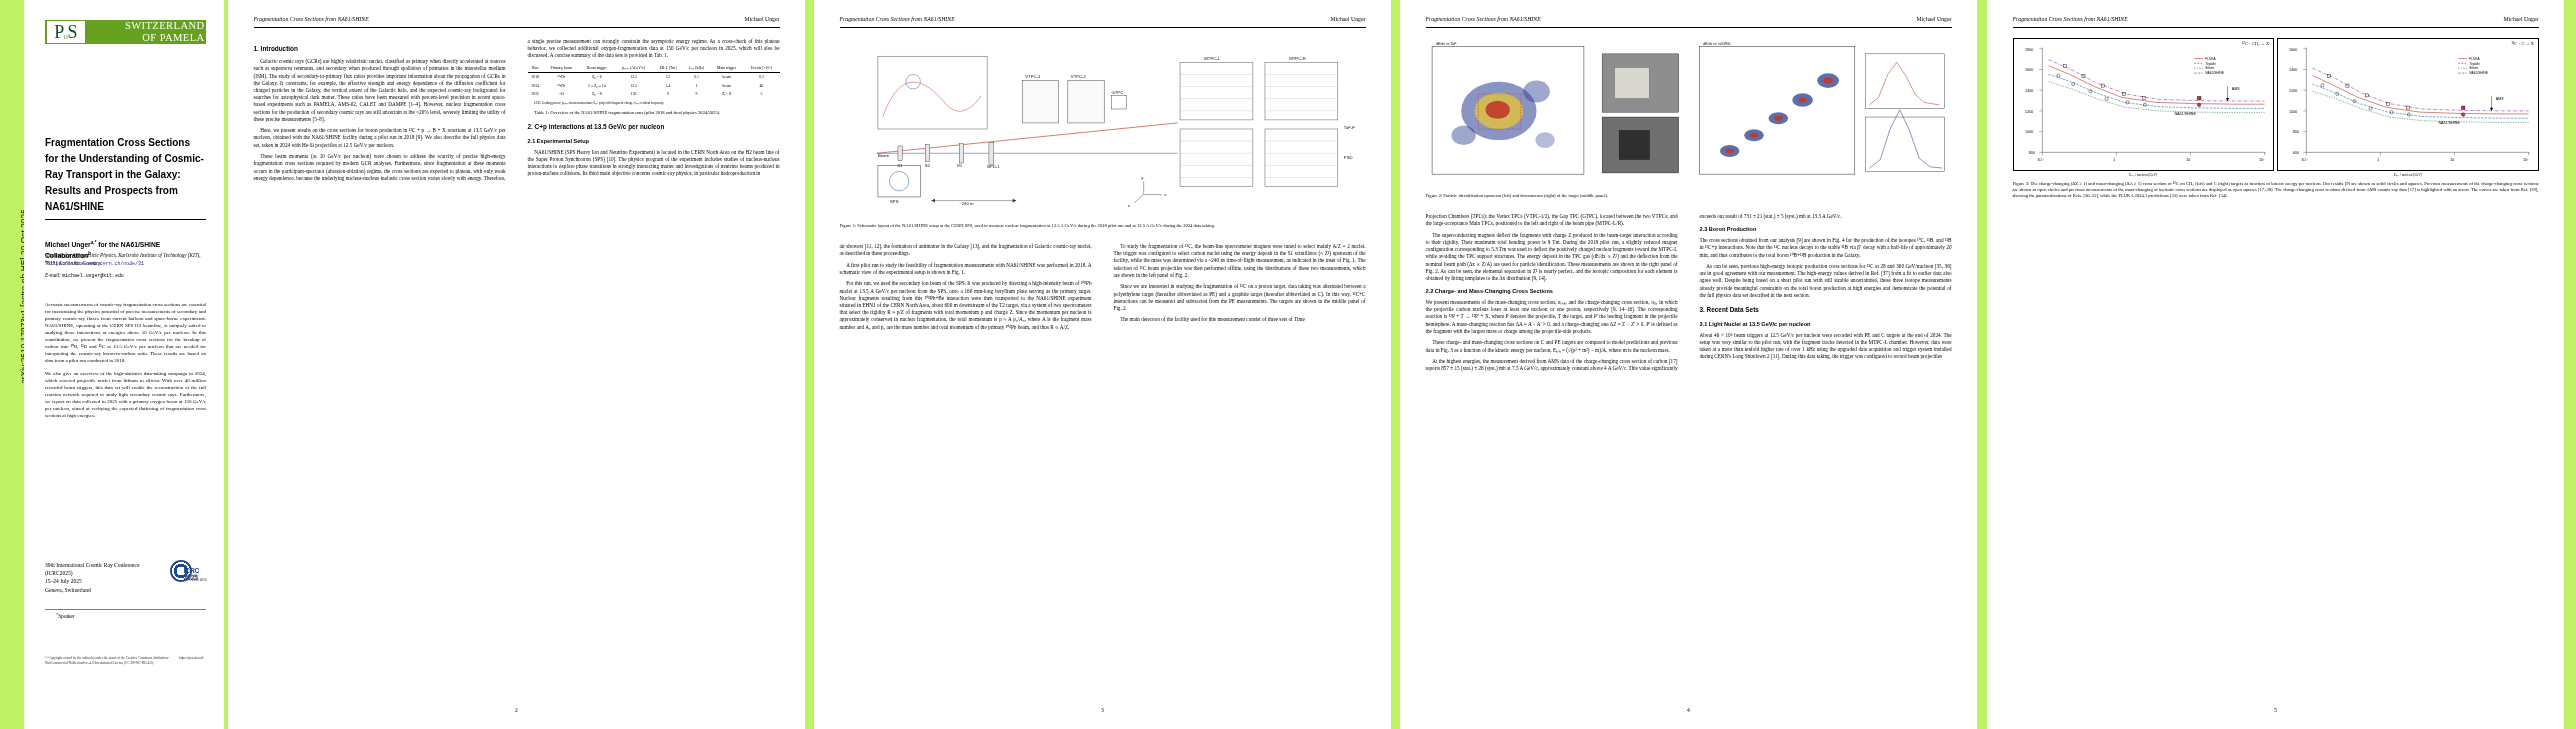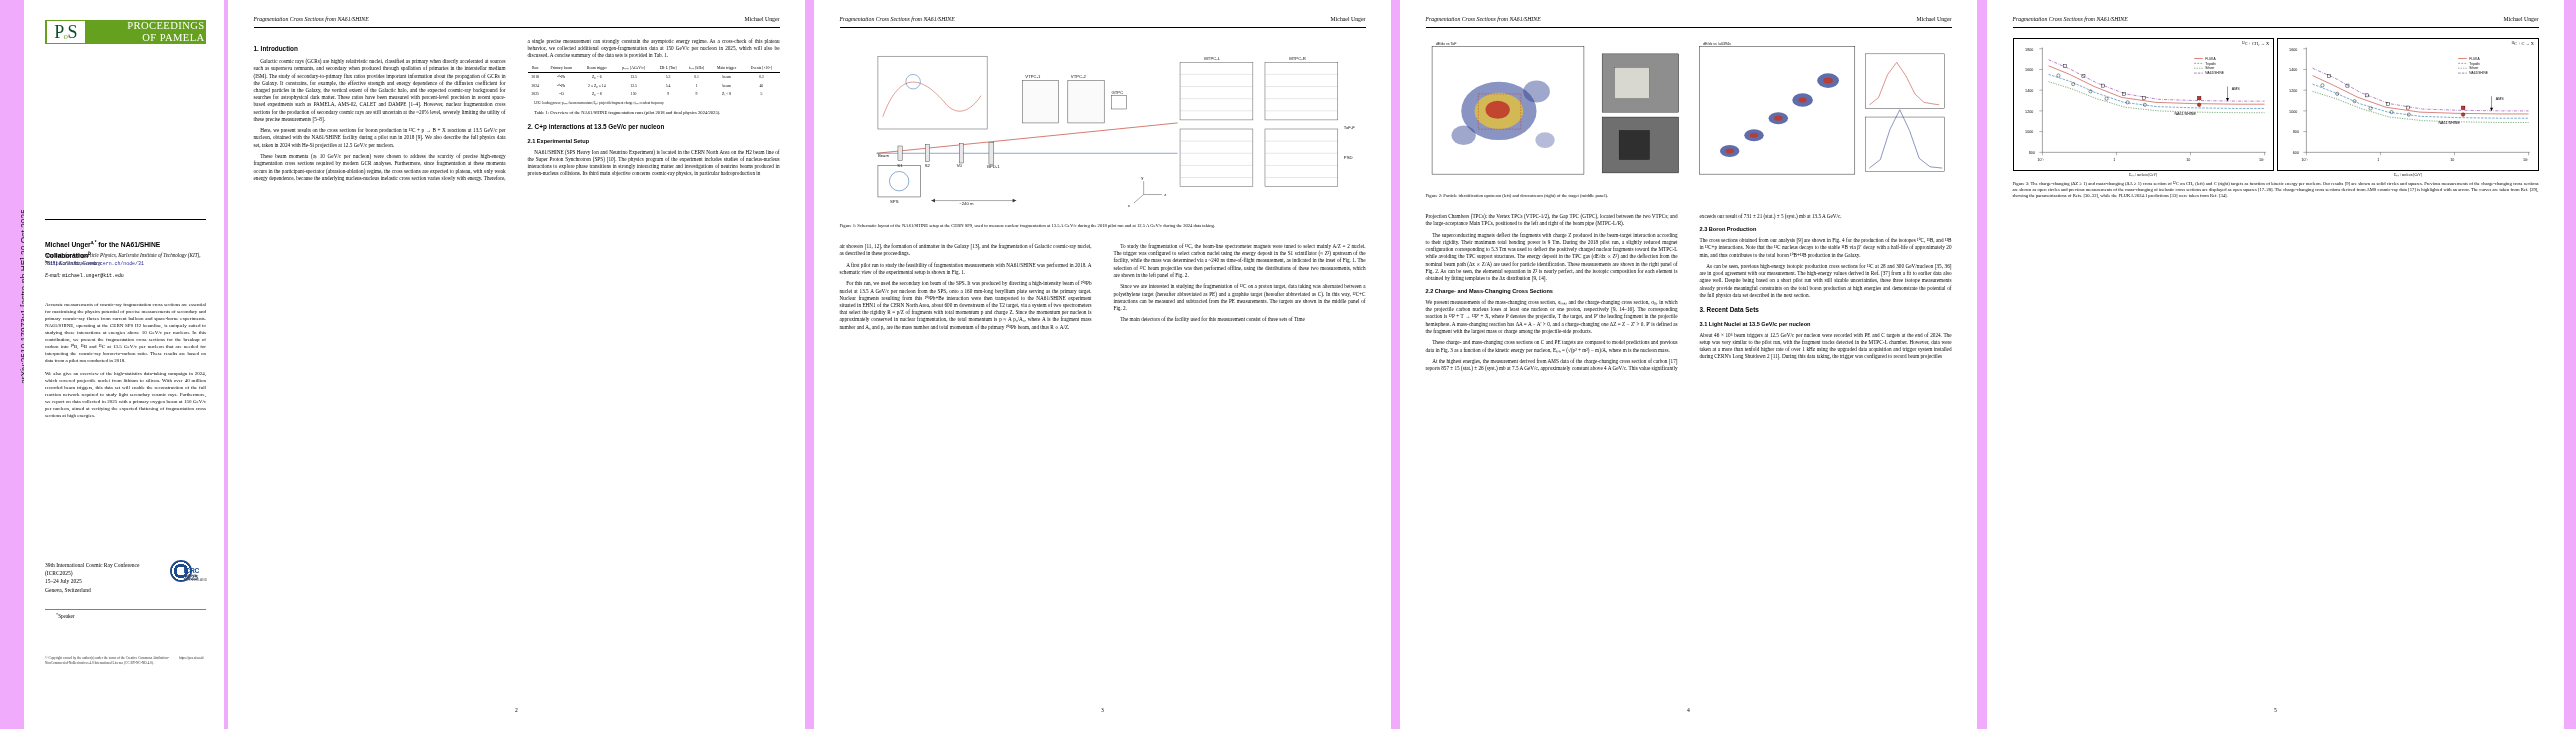--- a/index.html
+++ b/index.html
@@ -1,17 +1,17 @@
 <!DOCTYPE html>
 <html style="font-size:9.7px"><head>
 <meta charset="utf-8">
 <style>
   html,body{margin:0;padding:0;background:#ffffff;}
   body{width:2576px;height:729px;font-family:"Liberation Serif",serif;color:#000;overflow:hidden;}
-  .sheet{position:relative;width:2576px;height:729px;background:#f0abfc;text-decoration:underline;}
+  .sheet{position:relative;width:2576px;height:729px;background:#bef264;text-decoration:underline;}
 
   
   .arxiv-stamp{
     position:absolute;left:-103px;top:292px;width:255px;
     transform:rotate(-90deg);transform-origin:center center;
     font-family:"Liberation Sans",sans-serif;font-size:8.2px;color:#111;
     letter-spacing:0.1px;text-align:center;white-space:nowrap;
   }
 
   
@@ -105,24 +105,25 @@
 <div class="sheet">
 
   <div class="arxiv-stamp">arXiv:2510.17973v1  [astro-ph.HE]  20 Oct 2025</div>
 
   <div class="page p1">
     <div class="pos-band"></div>
     <div class="pos-logo">
       <span class="pos-logo-txt">P<span class="o">o</span>S</span>
     </div>
     <div class="pos-words">
-      <div class="l1">PROCEEDINGS</div>
+      <div class="l1">SWITZERLAND</div>
       <div class="l2">OF PAMELA</div>
     </div>
 
+    <div class="p1-title">Fragmentation Cross Sections for the Understanding of Cosmic-Ray Transport in the Galaxy: Results and Prospects from NA61/SHINE</div>
     <div class="p1-rule"></div>
 
     <div class="p1-authors">
       <span>Michael Unger</span><span class="sup">a,*</span><span> for the NA61/SHINE Collaboration</span><span class="sup">b</span>
     </div>
 
     <div class="p1-aff">
       <span class="sup">a</span><span>Institute for Astroparticle Physics, Karlsruhe Institute of Technology (KIT), 76131 Karlsruhe, Germany</span>
     </div>
     <div class="p1-link">

